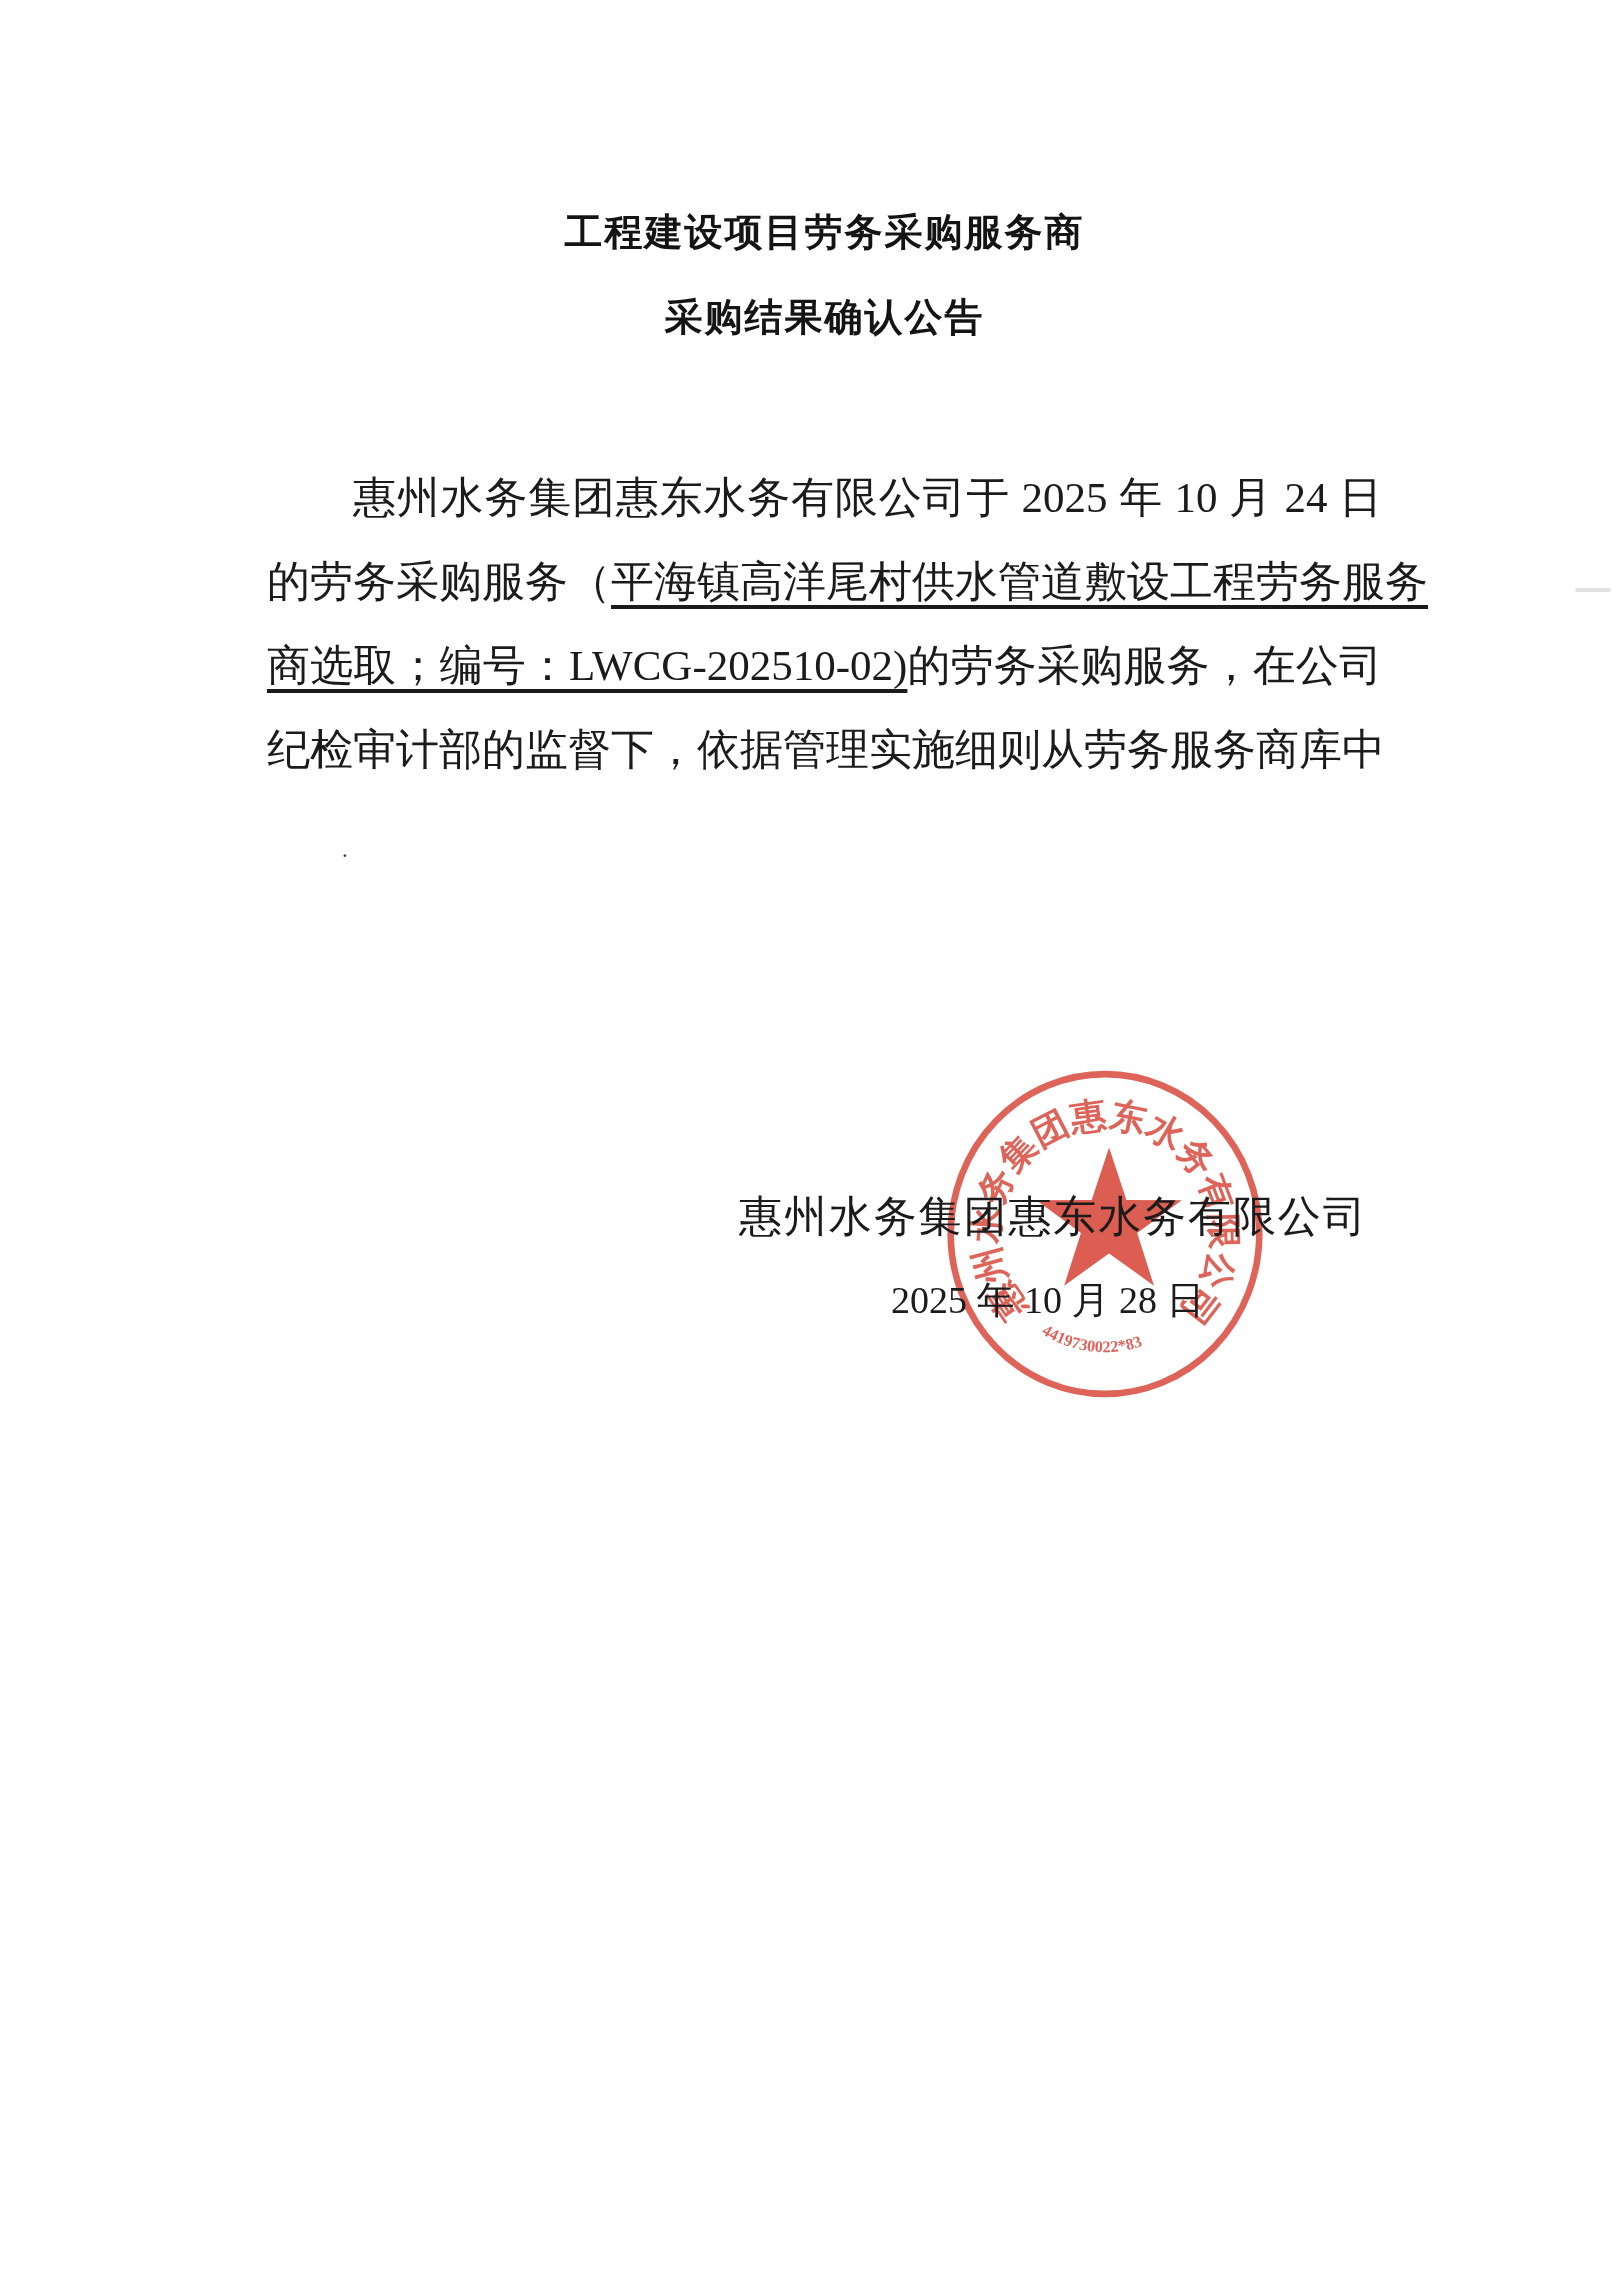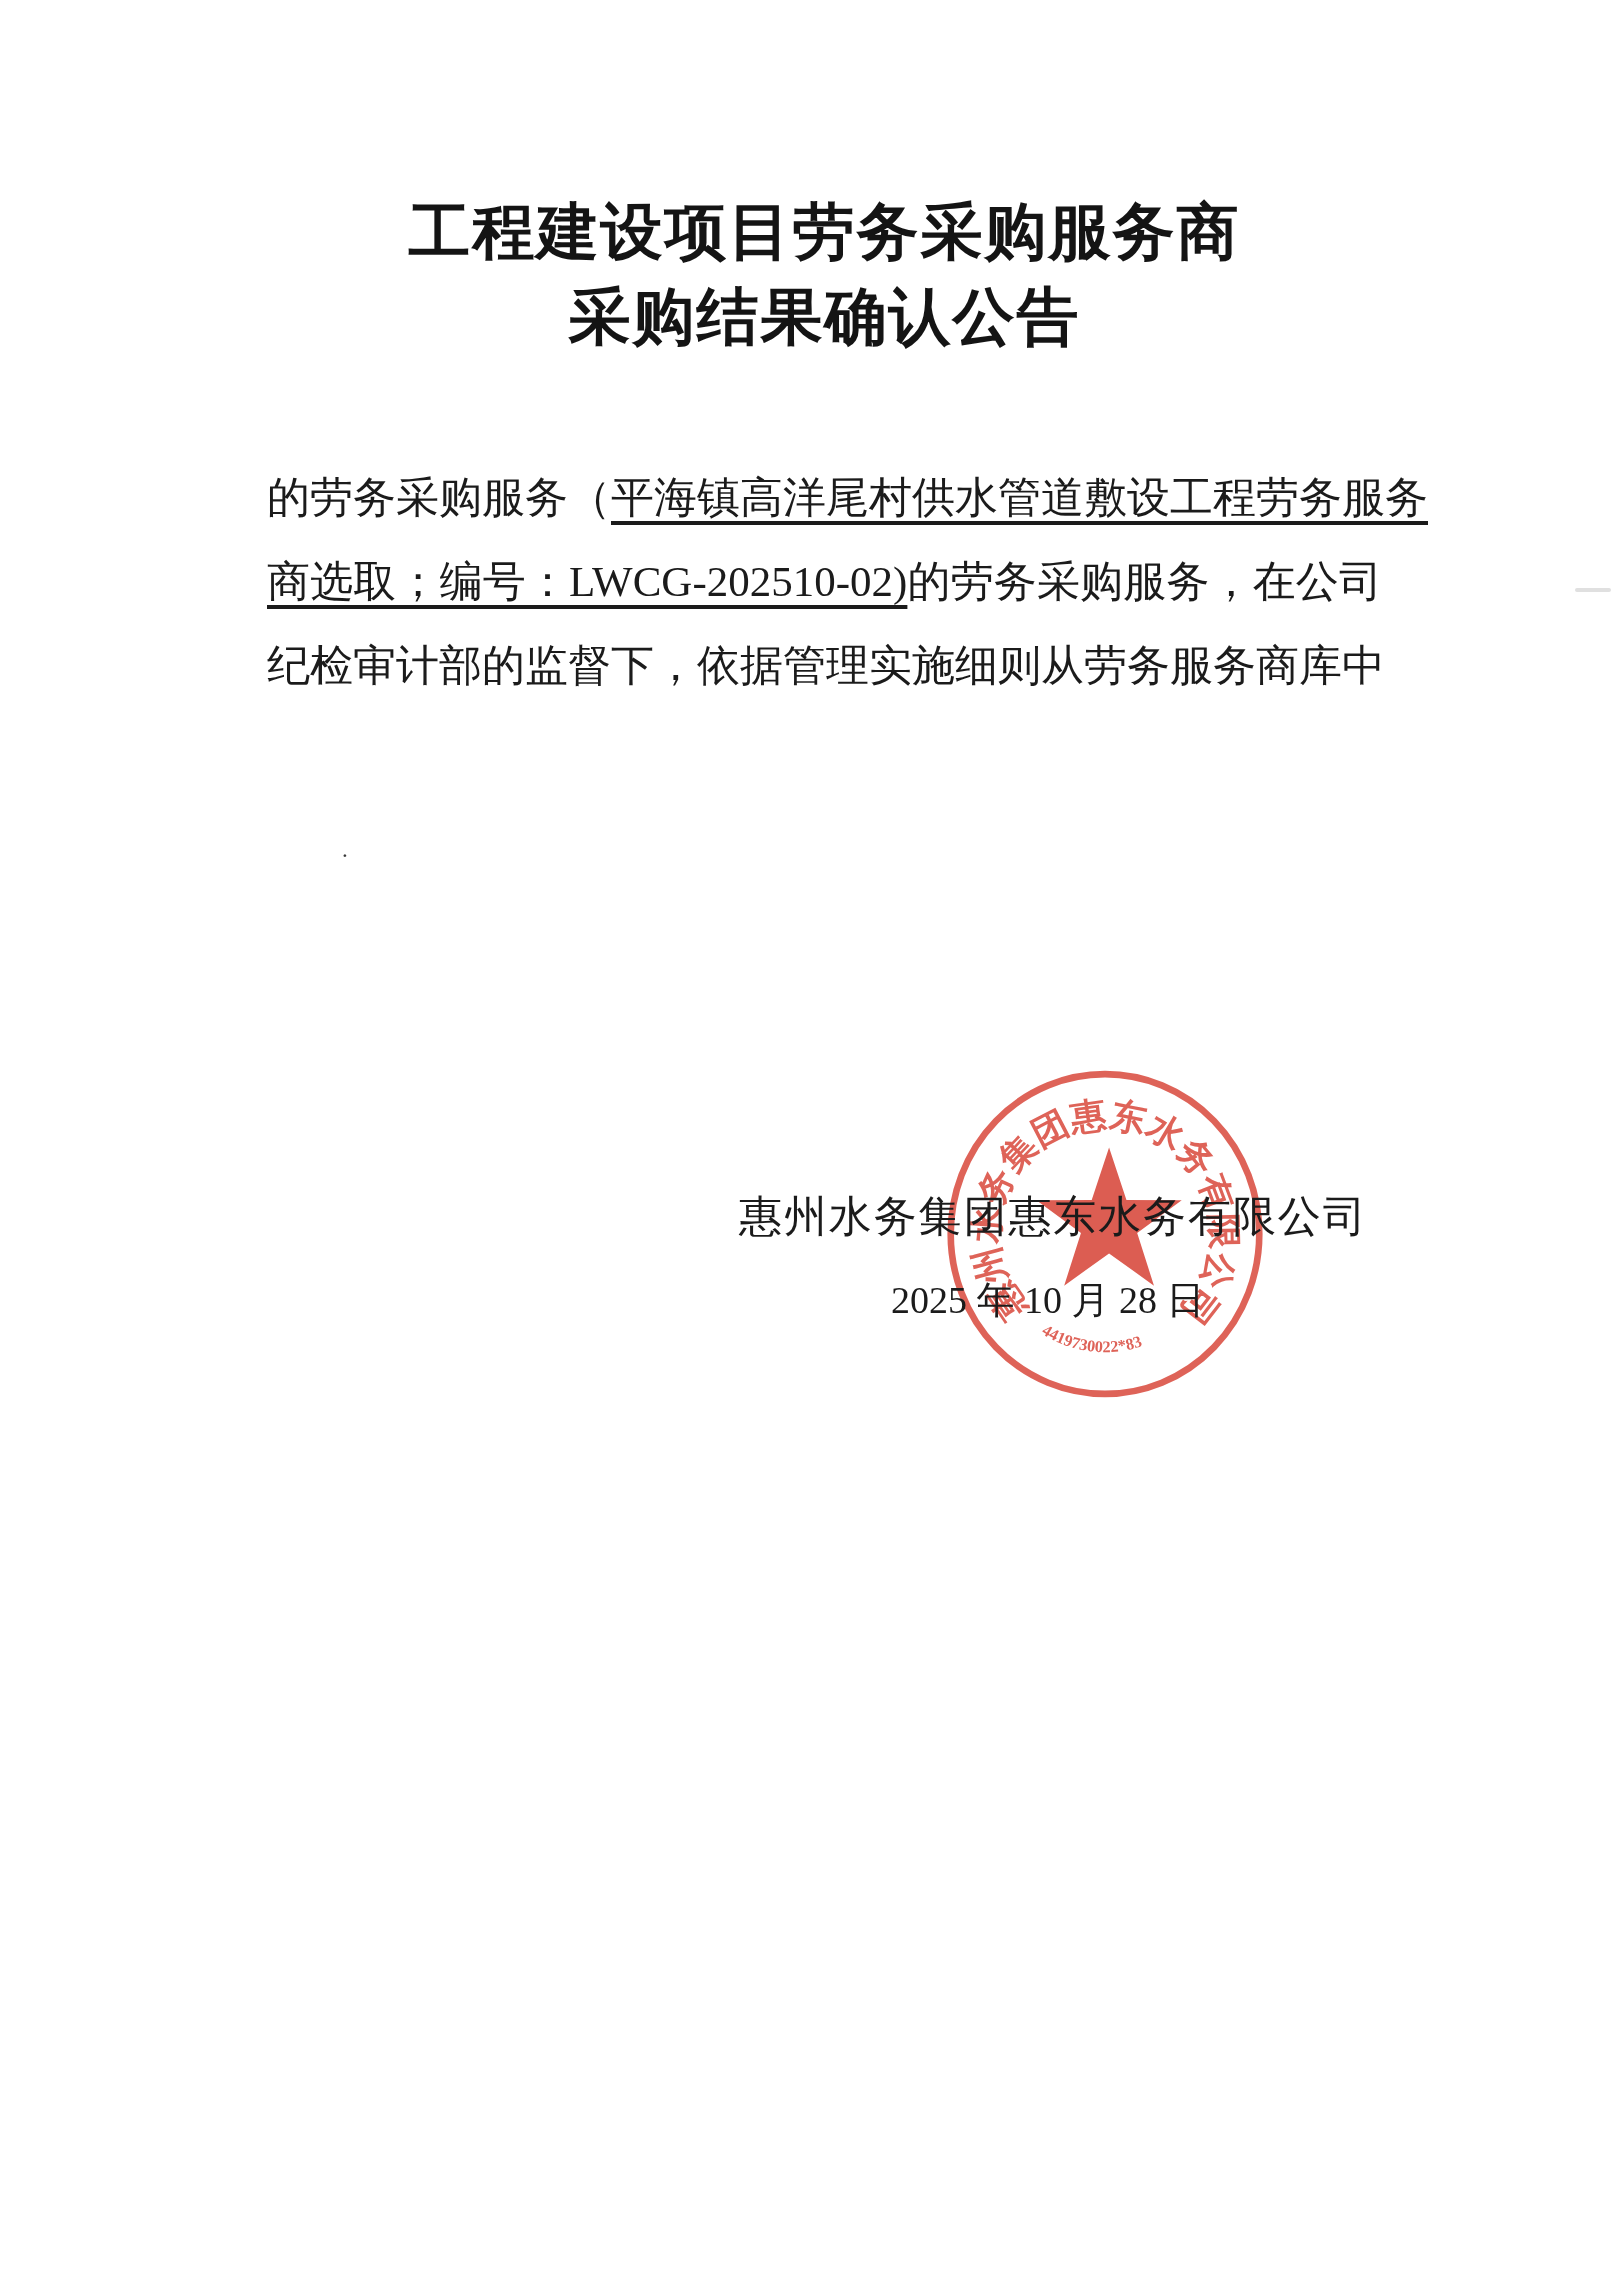--- a/index.html
+++ b/index.html
@@ -7,21 +7,21 @@
     position:relative;
     width:1616px;height:2284px;
     background:#ffffff;
     overflow:hidden;
     font-family:"Liberation Serif","DejaVu Serif",serif;
     color:#1b1b1b;
   }
   .title-block{
     position:absolute;left:267px;top:190px;width:1115px;
     text-align:center;
-    font-size:62px;line-height:85px;font-weight:900;
+    font-size:38px;line-height:85px;font-weight:900;
     letter-spacing:2px;color:#141414;
   }
   .body-block{
     position:absolute;left:267px;top:456px;width:1115px;
     font-size:43px;line-height:84px;
   }
   .line{
     text-align:justify;
     text-align-last:justify;
     white-space:nowrap;
@@ -64,20 +64,21 @@
 <body>
 
 <div class="page">
 
   <div class="title-block">
     <div>工程建设项目劳务采购服务商</div>
     <div>采购结果确认公告</div>
   </div>
 
   <div class="body-block">
+    <div class="line indent"><span>惠州水务集团惠东水务有限公司于 2025 年 10 月 24 日</span><span class="u"></span><span></span></div>
     <div class="line"><span>的劳务采购服务（</span><span class="u">平海镇高洋尾村供水管道敷设工程劳务服务</span><span></span></div>
     <div class="line"><span></span><span class="u">商选取；编号：LWCG-202510-02)</span><span>的劳务采购服务，在公司</span></div>
     <div class="line"><span>纪检审计部的监督下，依据管理实施细则从劳务服务商库中</span><span class="u"></span><span></span></div>
   </div>
 
   <span class="speck">·</span>
   <div class="edge-mark"></div>
 
   <svg class="stamp" viewBox="0 0 632 652" xmlns="http://www.w3.org/2000/svg">
     <defs>

